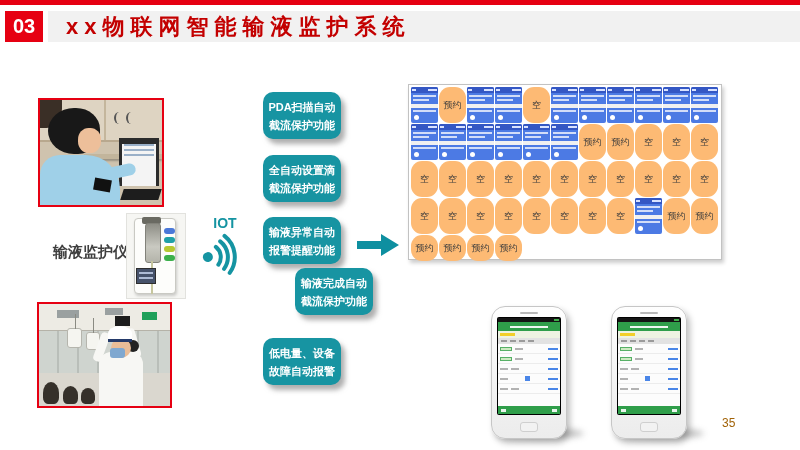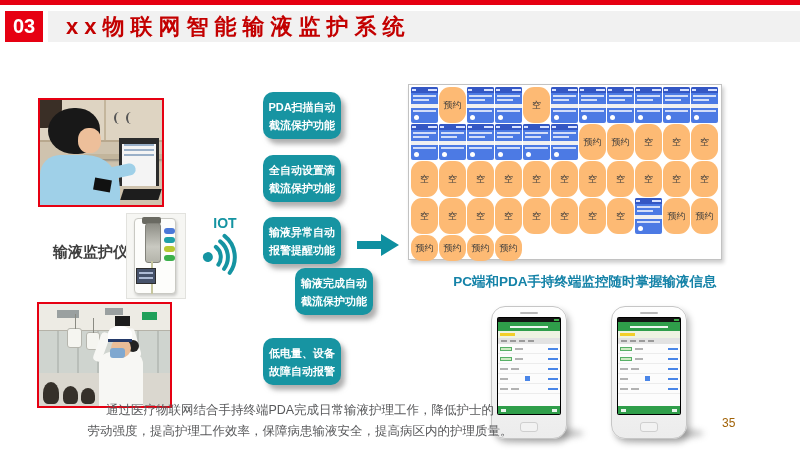--- a/index.html
+++ b/index.html
@@ -446,21 +446,20 @@
         <div class="cell gray">预约</div>
       </div>
       <div class="grid-row last">
         <div class="cell gray">预约</div>
         <div class="cell gray">预约</div>
         <div class="cell gray">预约</div>
         <div class="cell gray">预约</div>
       </div>
     </div>
 
-  <div class="tm-heading">PC端和PDA手持终端监控随时掌握输液信息</div>
 
   <div class="phone-shadow" style="left:496px;"></div>
   <div class="phone-shadow" style="left:616px;"></div>
 
   <div class="phone" style="left:491px;">
     <div class="ph-speaker"></div>
     <div class="ph-screen">
       <div class="ph-sbar">
           <i></i>
         </div>
@@ -557,19 +556,15 @@
           </div>
       </div>
       <div class="ph-fbar">
           <i></i>
           <i></i>
         </div>
     </div>
     <div class="ph-home"></div>
   </div>
 
-  <div class="footer-text">
-    <div>通过医疗物联网结合手持终端PDA完成日常输液护理工作，降低护士的</div>
-    <div>劳动强度，提高护理工作效率，保障病患输液安全，提高病区内的护理质量。</div>
-  </div>
   <div class="page-number">35</div>
 
 </div>
 
 </body></html>

